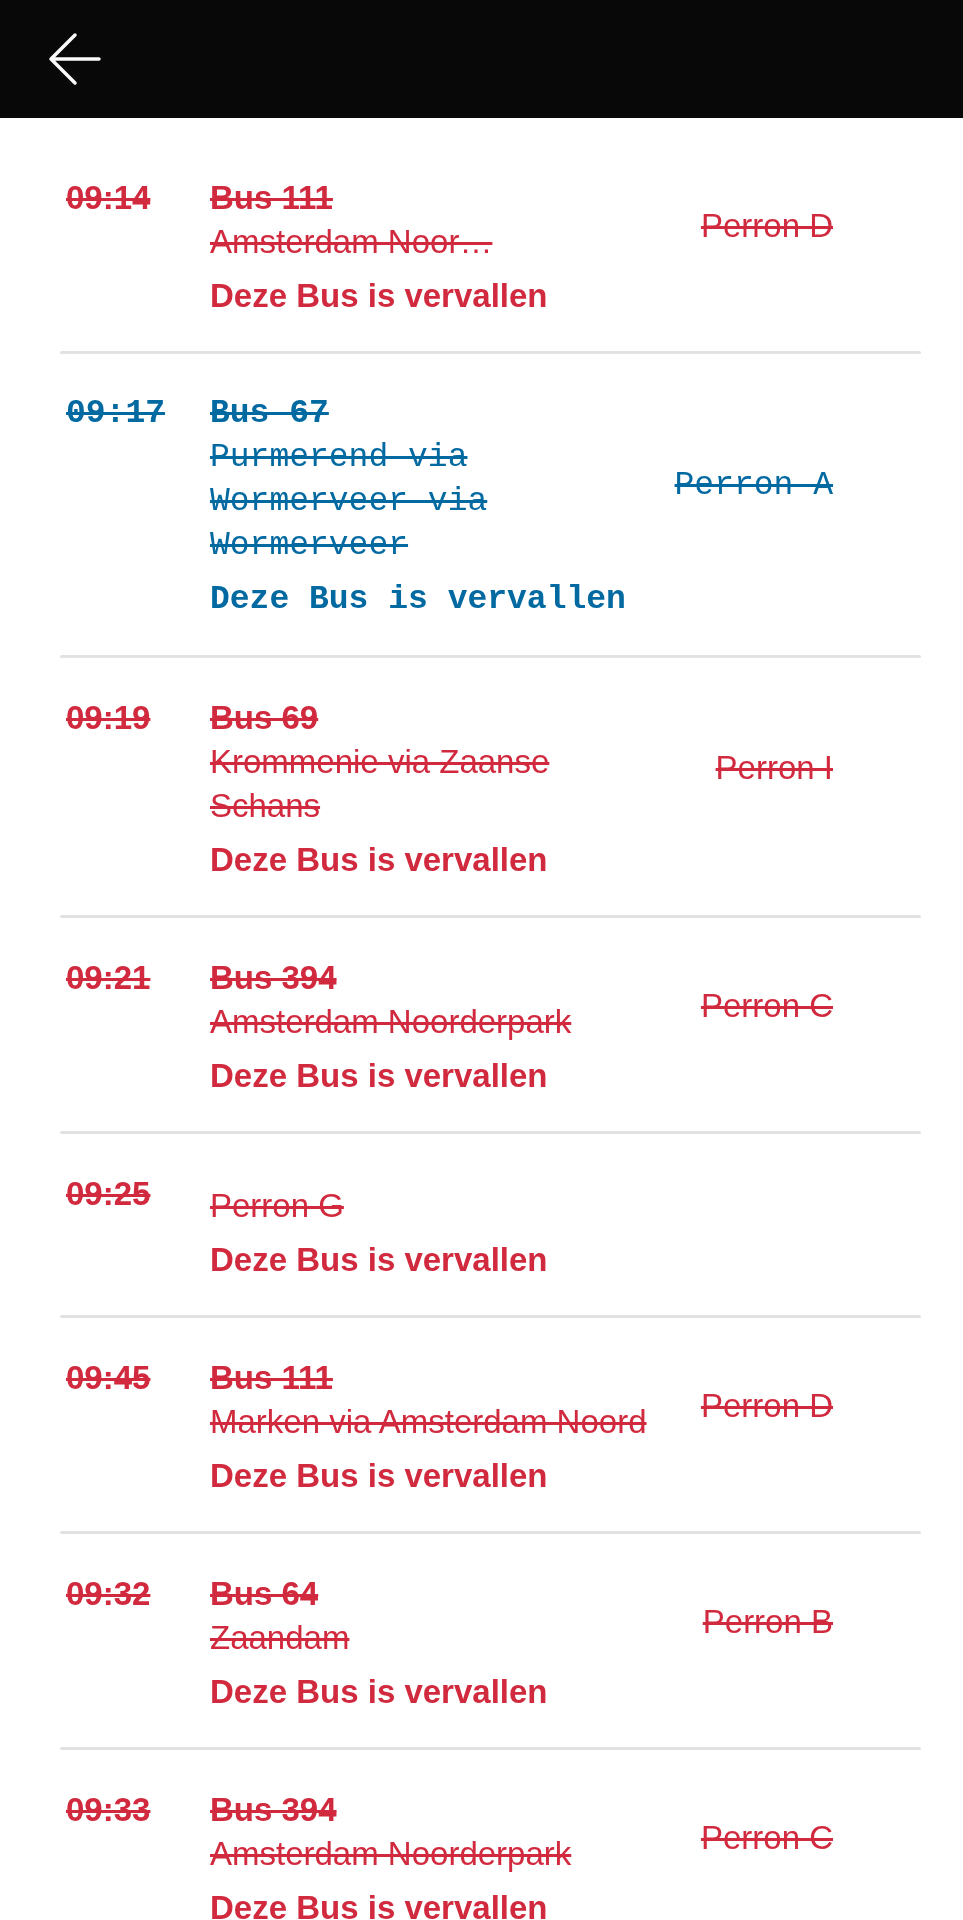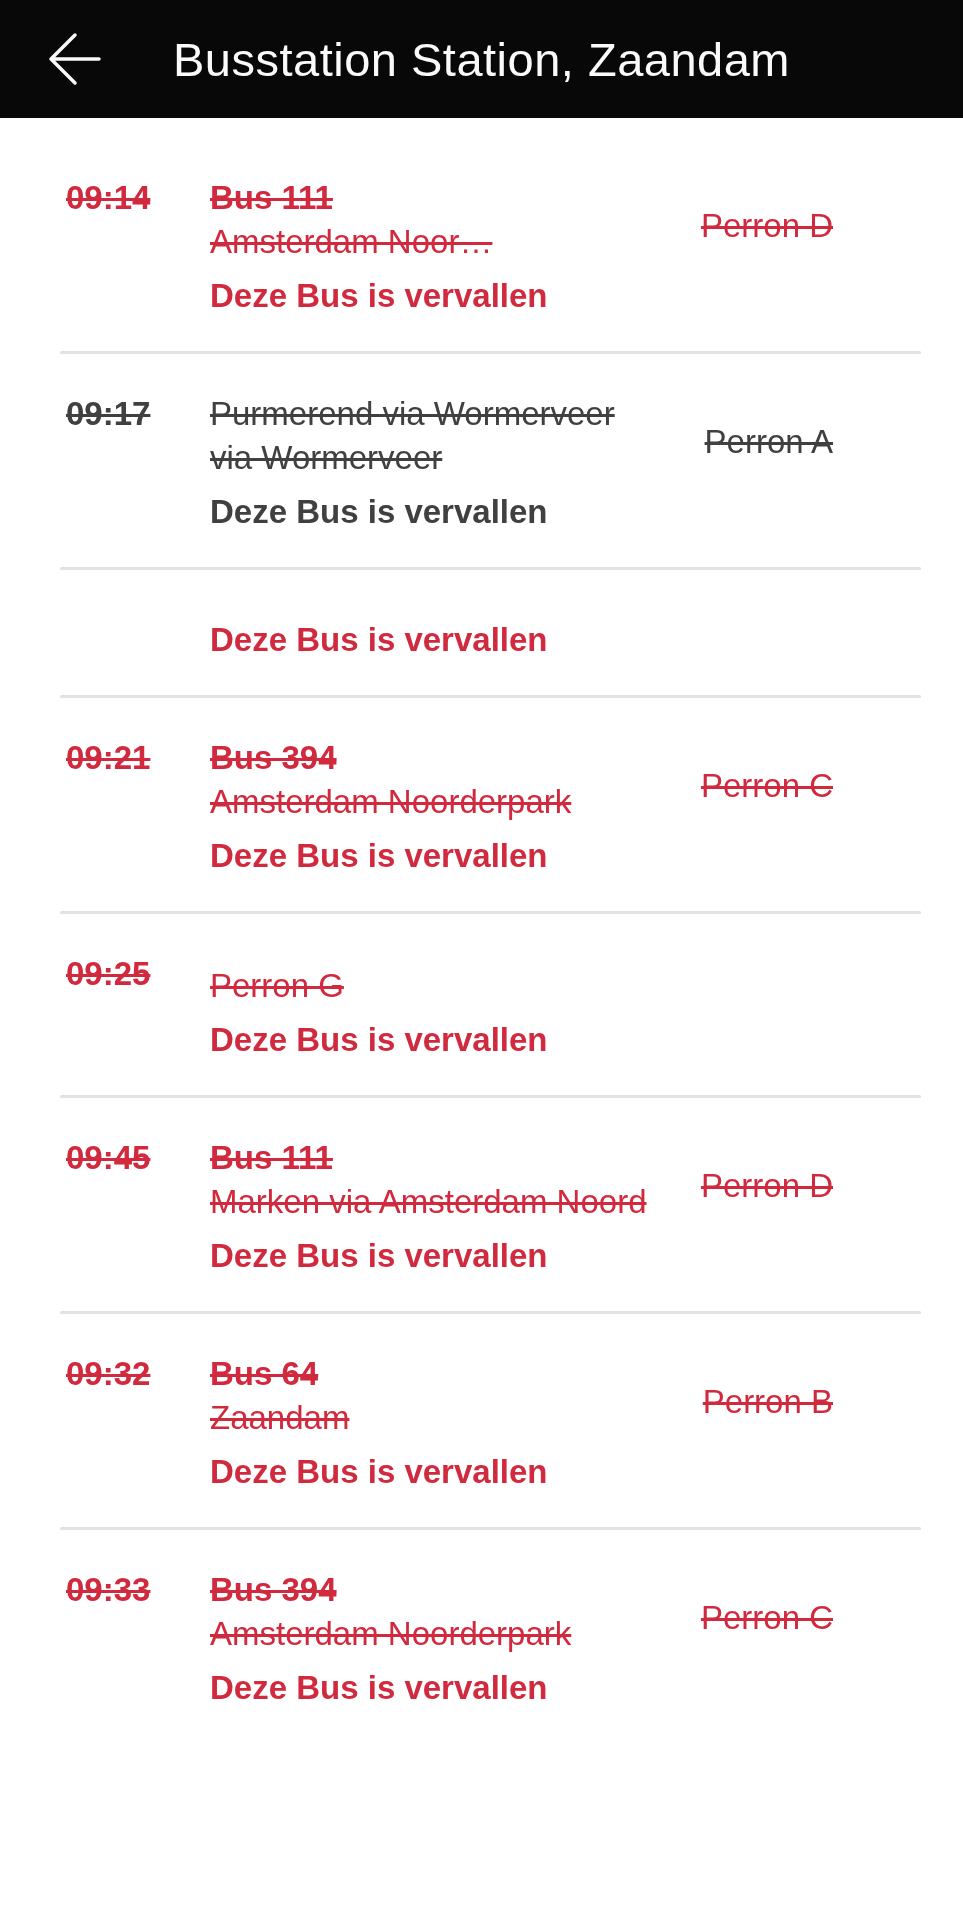--- a/index.html
+++ b/index.html
@@ -105,48 +105,56 @@
 <body style="background: rgb(255, 255, 255);">
 
 <header class="app-header" style="background: rgb(8, 8, 8);">
   <button class="back-button" aria-label="back">
     <span>
       <svg width="54" height="58" viewBox="0 0 54 58" fill="none" xmlns="http://www.w3.org/2000/svg">
         <path d="M3 29 L27 5 M3 29 L27 53 M3 29 L51 29" stroke="#fafafa" stroke-width="3.5" stroke-linecap="round" stroke-linejoin="round"></path>
       </svg>
     </span>
   </button>
-  <h1 class="header-title" style="color: rgb(250, 250, 250);">Busstation Station, Zaandam</h1>
 </header>
 
 <main class="departure-list">
     <section class="departure-row first" style="color: rgb(209, 42, 62);">
     <div class="row-upper">
       <span class="dep-time">09:14</span>
       <div class="dep-info">
         <div class="dep-line">Bus 111</div>
         <div class="dep-destination">Amsterdam Noor…</div>
       </div>
       <span class="dep-platform">Perron D</span>
     </div>
     <div class="dep-status">Deze Bus is vervallen</div>
   </section>
     <div class="row-divider" style="background: rgb(226, 226, 226);"></div>
-    <section class="departure-row" style="color: #404040;">
+    <section class="departure-row" style="color: #0369a1; font-family: Liberation Mono, monospace;">
     <div class="row-upper">
       <span class="dep-time">09:17</span>
       <div class="dep-info">
+        <div class="dep-line">Bus 67</div>
         <div class="dep-destination">Purmerend via Wormerveer via Wormerveer</div>
       </div>
       <span class="dep-platform">Perron A</span>
     </div>
     <div class="dep-status">Deze Bus is vervallen</div>
   </section>
     <div class="row-divider" style="background: rgb(226, 226, 226);"></div>
     <section class="departure-row" style="color: rgb(209, 42, 62);">
+    <div class="row-upper">
+      <span class="dep-time">09:19</span>
+      <div class="dep-info">
+        <div class="dep-line">Bus 69</div>
+        <div class="dep-destination">Krommenie via Zaanse Schans</div>
+      </div>
+      <span class="dep-platform">Perron I</span>
+    </div>
     <div class="dep-status">Deze Bus is vervallen</div>
   </section>
     <div class="row-divider" style="background: rgb(226, 226, 226);"></div>
     <section class="departure-row" style="color: rgb(209, 42, 62);">
     <div class="row-upper">
       <span class="dep-time">09:21</span>
       <div class="dep-info">
         <div class="dep-line">Bus 394</div>
         <div class="dep-destination">Amsterdam Noorderpark</div>
       </div>

